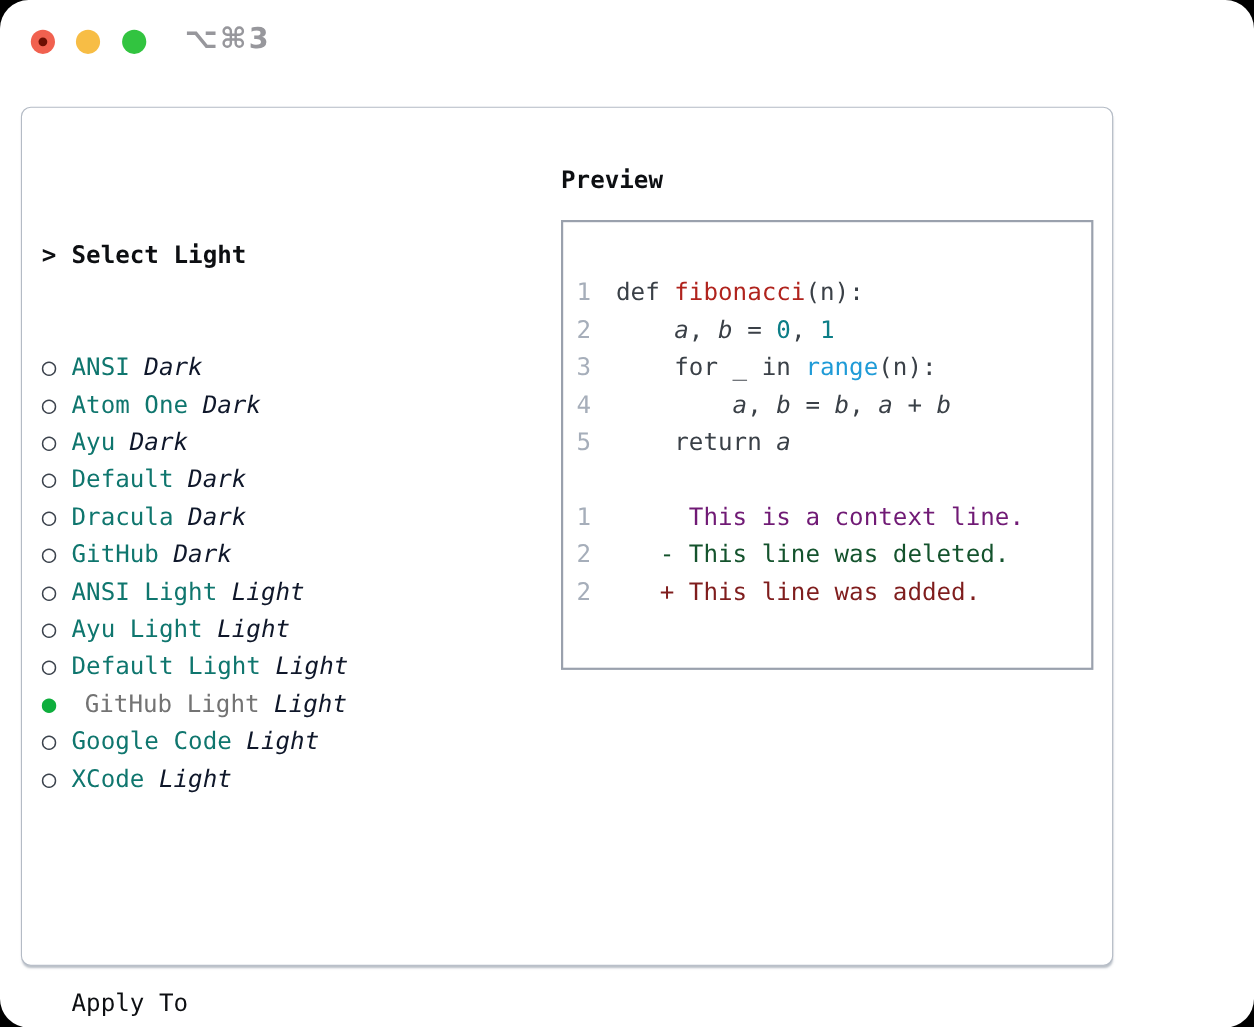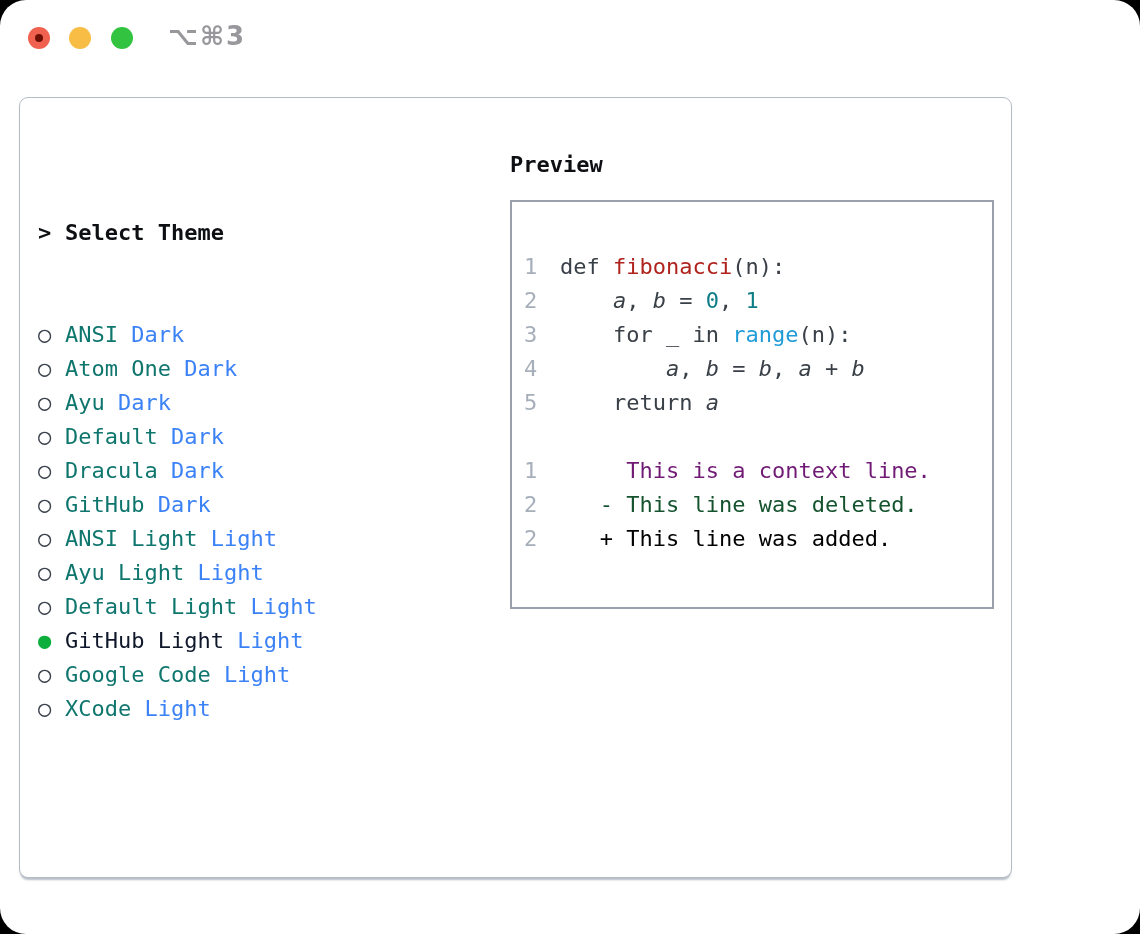--- a/index.html
+++ b/index.html
@@ -30,64 +30,65 @@
   .left-col{
     position:absolute;left:18px;top:50px;
     font-size:22px;line-height:34px;white-space:pre;color:#343a43;
   }
   .row{height:34px;}
   .spacer{height:34px;}
   .mk{display:inline-block;width:27px;font-family:"DejaVu Sans Mono","DejaVu Sans",monospace;}
   .hdr,.hdr-mk{font-weight:bold;color:#0d0f12;}
   .option .mk{color:#3c434d;}
   .option .nm{color:#0f766e;}
-  .option .vr{color:#3b82f6;}
+  .option .vr{color:#0f172a;font-style:italic;}
   .option.selected .mk{color:#0eae3d;}
-  .option.selected .nm{color:#0f172a;}
+  .option.selected .nm{color:#737373;margin-left:12px;}
   .apply-hdr{color:#0d0f12;}
   
   .preview-col{position:absolute;left:490px;top:50px;font-size:22px;line-height:34px;}
   .preview-header{height:34px;font-weight:bold;color:#0d0f12;}
   .preview-box{
     margin-top:18px;box-sizing:border-box;width:484px;height:409px;
     border:2px solid #9aa1ad;background:#fff;
     padding:48px 0 0 12px;white-space:pre;overflow:hidden;
   }
   .cl{height:34px;}
   .ln{display:inline-block;width:36px;color:#a6aeba;}
   .tk-plain{color:#3a4047;}
   .tk-func{color:#b0231d;}
   .tk-num{color:#0d7e87;}
   .tk-builtin{color:#1f9bd7;text-align:right;}
   .tk-var{color:#3a4047;font-style:italic;}
   .tk-context{color:#701a75;}
   .tk-deleted{color:#14532d;}
-  .tk-added{color:#000000;margin-top:34px;}
+  .tk-added{color:#7f1d1d;margin-top:34px;}
 </style>
 </head>
 <body>
 
 <div class="stage">
   <div class="window">
 
     <div>
       <div class="light light-close">
         <div class="dot"></div>
       </div>
       <div class="light light-min"></div>
       <div class="light light-zoom"></div>
       <div class="titlebar-title">⌥⌘3</div>
     </div>
 
     <div class="panel">
 
       <div class="left-col">
-        <div class="row"><span class="mk hdr-mk">&gt;</span><span class="hdr">Select Theme</span></div>
+        <div class="row"><span class="mk hdr-mk">&gt;</span><span class="hdr">Select Light</span></div>
         <div id="theme-list"><div class="row option"><span class="mk">○</span><span class="nm">ANSI</span> <span class="vr">Dark</span></div><div class="row option"><span class="mk">○</span><span class="nm">Atom One</span> <span class="vr">Dark</span></div><div class="row option"><span class="mk">○</span><span class="nm">Ayu</span> <span class="vr">Dark</span></div><div class="row option"><span class="mk">○</span><span class="nm">Default</span> <span class="vr">Dark</span></div><div class="row option"><span class="mk">○</span><span class="nm">Dracula</span> <span class="vr">Dark</span></div><div class="row option"><span class="mk">○</span><span class="nm">GitHub</span> <span class="vr">Dark</span></div><div class="row option"><span class="mk">○</span><span class="nm">ANSI Light</span> <span class="vr">Light</span></div><div class="row option"><span class="mk">○</span><span class="nm">Ayu Light</span> <span class="vr">Light</span></div><div class="row option"><span class="mk">○</span><span class="nm">Default Light</span> <span class="vr">Light</span></div><div class="row option selected"><span class="mk">●</span><span class="nm">GitHub Light</span> <span class="vr">Light</span></div><div class="row option"><span class="mk">○</span><span class="nm">Google Code</span> <span class="vr">Light</span></div><div class="row option"><span class="mk">○</span><span class="nm">XCode</span> <span class="vr">Light</span></div></div>
         <div class="spacer"></div>
+        <div class="row"><span class="mk"></span><span class="apply-hdr">Apply To</span></div>
         
         
         
         
       </div>
 
       <div class="preview-col">
         <div class="preview-header">Preview</div>
         <div class="preview-box" id="preview-code"><div class="cl"><span class="ln">1</span><span class="ct"><span class="tk-plain">def </span><span class="tk-func">fibonacci</span><span class="tk-plain">(n):</span></span></div><div class="cl"><span class="ln">2</span><span class="ct"><span class="tk-plain">    </span><span class="tk-var">a</span><span class="tk-plain">, </span><span class="tk-var">b</span><span class="tk-plain"> = </span><span class="tk-num">0</span><span class="tk-plain">, </span><span class="tk-num">1</span></span></div><div class="cl"><span class="ln">3</span><span class="ct"><span class="tk-plain">    for _ in </span><span class="tk-builtin">range</span><span class="tk-plain">(n):</span></span></div><div class="cl"><span class="ln">4</span><span class="ct"><span class="tk-plain">        </span><span class="tk-var">a</span><span class="tk-plain">, </span><span class="tk-var">b</span><span class="tk-plain"> = </span><span class="tk-var">b</span><span class="tk-plain">, </span><span class="tk-var">a</span><span class="tk-plain"> + </span><span class="tk-var">b</span></span></div><div class="cl"><span class="ln">5</span><span class="ct"><span class="tk-plain">    return </span><span class="tk-var">a</span></span></div><div class="cl"><span class="ln"></span><span class="ct"></span></div><div class="cl"><span class="ln">1</span><span class="ct"><span class="tk-context">     This is a context line.</span></span></div><div class="cl"><span class="ln">2</span><span class="ct"><span class="tk-deleted">   - This line was deleted.</span></span></div><div class="cl"><span class="ln">2</span><span class="ct"><span class="tk-added">   + This line was added.</span></span></div></div>
       </div>

